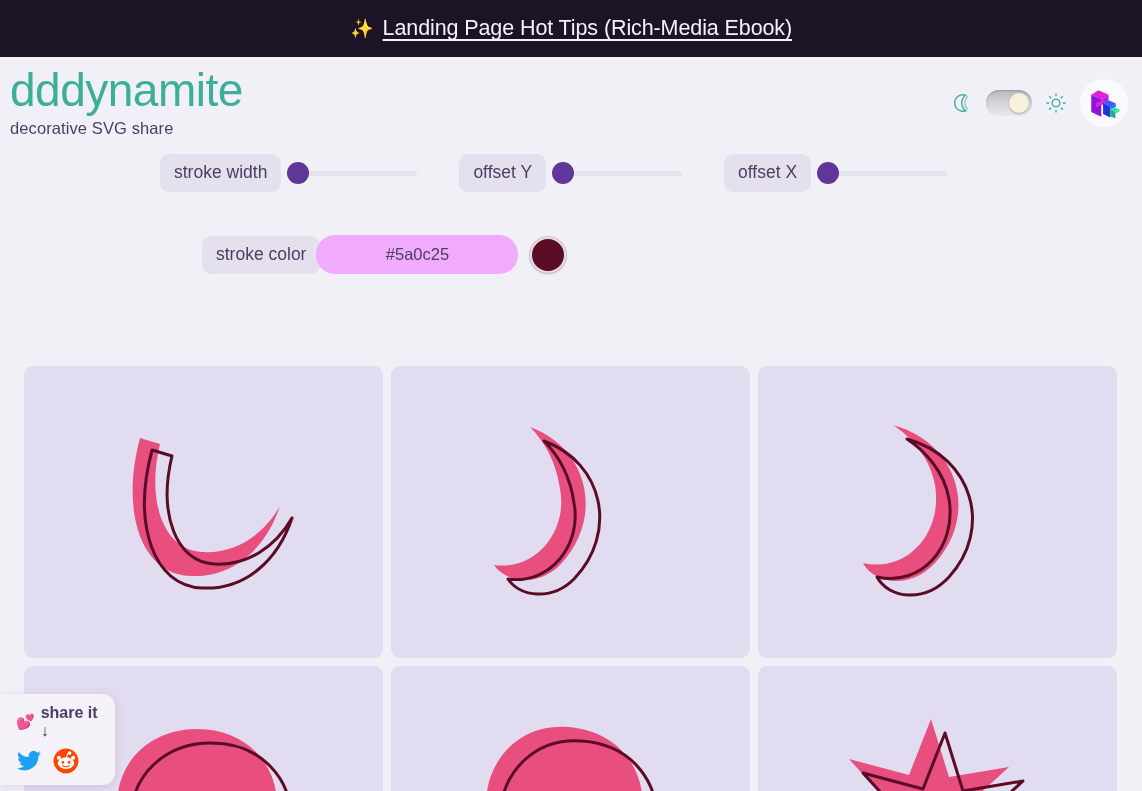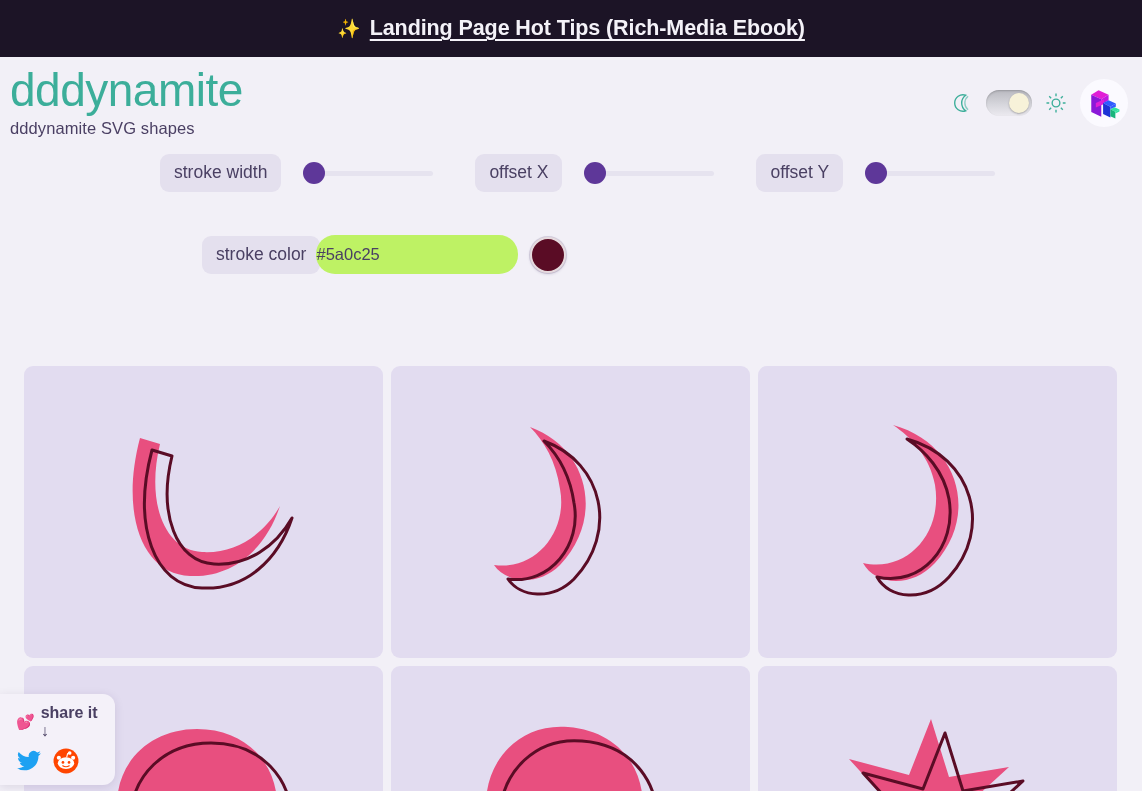--- a/index.html
+++ b/index.html
@@ -30,21 +30,20 @@
     line-height: 1;
   }
   .promo-link {
     color: #f4f2f8;
     font-size: 21.5px;
     letter-spacing: -0.1px;
     text-decoration: underline;
     text-underline-offset: 4px;
     text-decoration-thickness: 1.5px;
     cursor: pointer;
-    font-weight: bold;
   }
 
   
   .header {
     position: relative;
     padding: 10px 16px 0 10px;
     height: 86px;
   }
   .brand-title {
     color: #3cae9a;
@@ -103,21 +102,20 @@
   .slider-row {
     display: flex;
     align-items: center;
     padding-left: 160px;
     margin-top: 11px;
     gap: 42px;
   }
   .slider-group {
     display: flex;
     align-items: center;
-    gap: 16px;
   }
   .ctl-label {
     background: #e4e0ee;
     color: #4a4063;
     font-size: 17.5px;
     border-radius: 9px;
     padding: 8px 14px 9px;
     white-space: nowrap;
   }
   .slider-track {
@@ -145,27 +143,28 @@
     align-items: center;
     padding-left: 202px;
     margin-top: 43px;
     gap: 40px;
   }
   .color-group {
     display: flex;
     align-items: center;
   }
   .color-input {
-    background: #bef264;
+    background: #f0abfc;
     border: none;
     border-radius: 19px;
     height: 39px;
     color: #4a4063;
     font-family: "Liberation Sans", sans-serif;
     font-size: 16.5px;
+    text-align: center;
     outline: none;
     margin-left: -4px;
   }
   .color-input.w-stroke { width: 202px; }
   .color-input.w-fill   { width: 202px; }
   .swatch {
     width: 36px; height: 36px;
     border-radius: 50%;
     margin-left: 12px;
     border: 2px solid rgba(255,255,255,.85);
@@ -222,21 +221,21 @@
 </head>
 <body>
 
 <div class="promo-bar">
   <span class="promo-sparkle">✨</span>
   <a class="promo-link">Landing Page Hot Tips (Rich-Media Ebook)</a>
 </div>
 
 <div class="header">
   <div class="brand-title">dddynamite</div>
-  <div class="brand-sub">dddynamite SVG shapes</div>
+  <div class="brand-sub">decorative SVG share</div>
 
   <div class="theme-cluster">
     <svg class="moon-icon" viewBox="0 0 24 24" fill="none" stroke="#3cae9a" stroke-width="1.5">
       <path d="M16 3.5A9 9 0 1 0 16 20.5 10.5 10.5 0 0 1 16 3.5Z"></path>
       <path d="M18.6 4.6A9.6 9.6 0 0 0 18.6 19.4" opacity=".55"></path>
     </svg>
 
     <div class="theme-toggle">
       <div class="knob"></div>
     </div>
@@ -275,28 +274,28 @@
 <div class="slider-row">
 
   <div class="slider-group">
     <span class="ctl-label">stroke width</span>
     <div class="slider-track">
       <div class="slider-thumb" style="left:3px"></div>
     </div>
   </div>
 
   <div class="slider-group">
-    <span class="ctl-label">offset X</span>
+    <span class="ctl-label">offset Y</span>
     <div class="slider-track">
       <div class="slider-thumb" style="left:3px"></div>
     </div>
   </div>
 
   <div class="slider-group">
-    <span class="ctl-label">offset Y</span>
+    <span class="ctl-label">offset X</span>
     <div class="slider-track">
       <div class="slider-thumb" style="left:3px"></div>
     </div>
   </div>
 
 </div>
 
 <div class="color-row">
 
   <div class="color-group">

